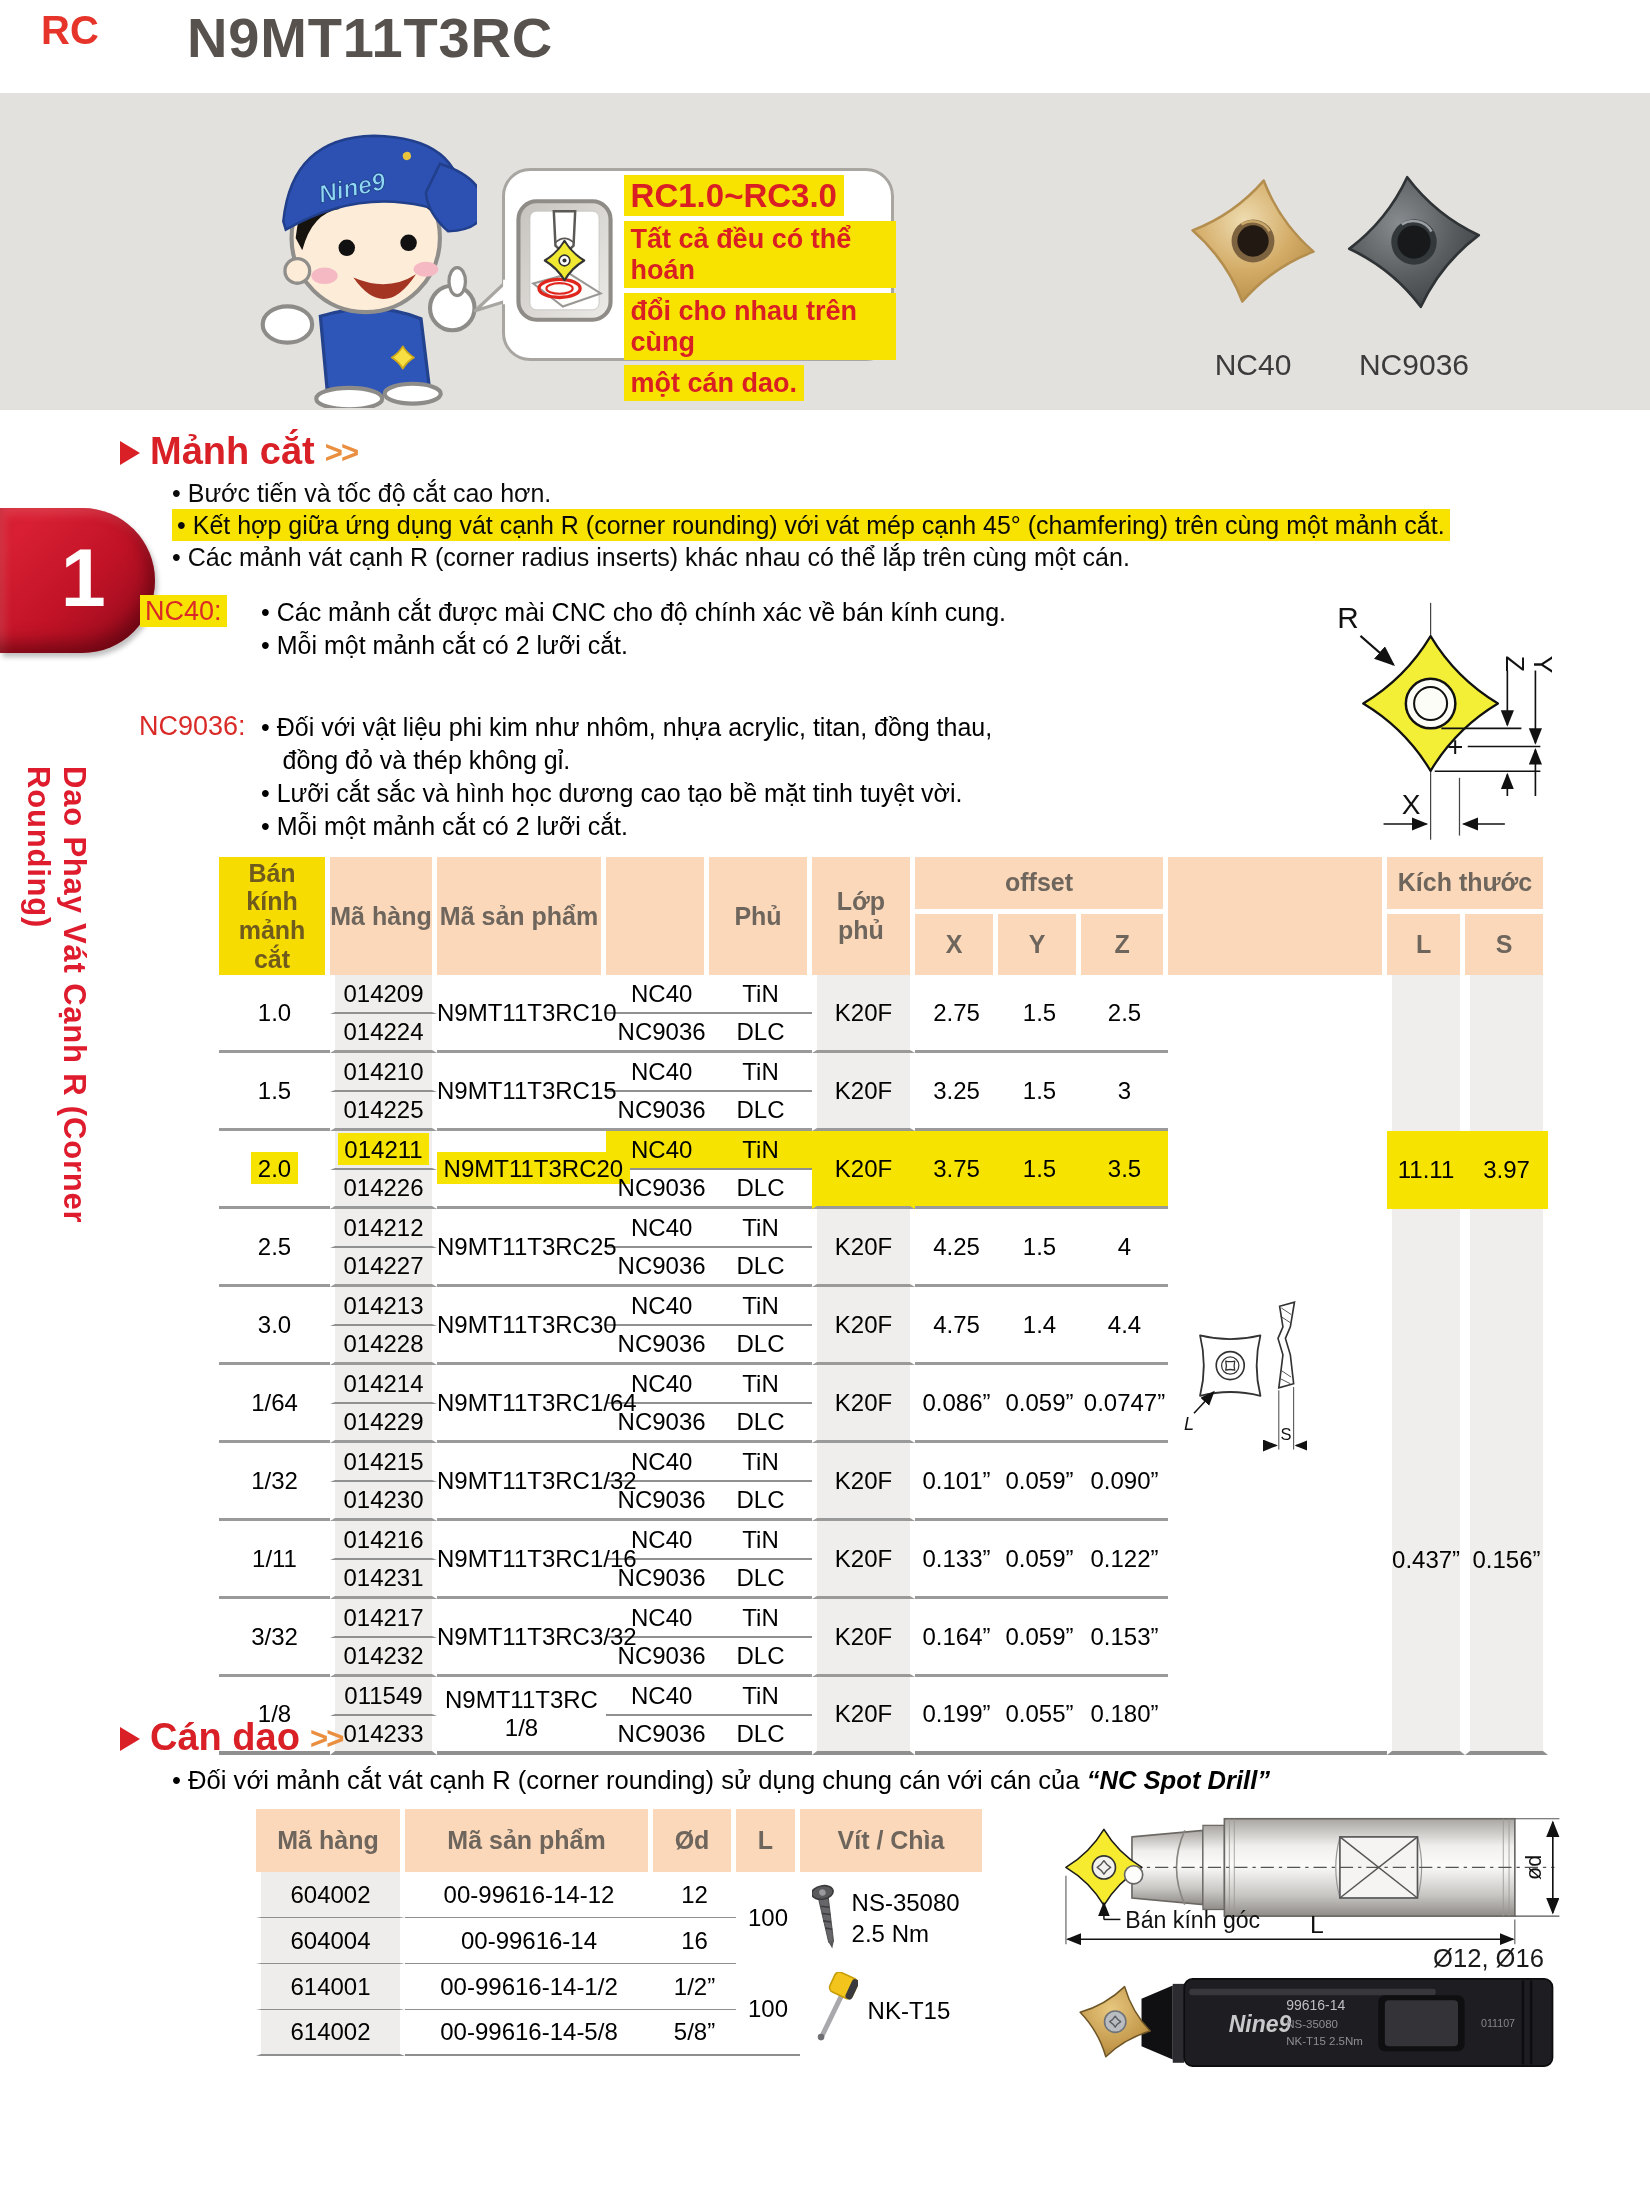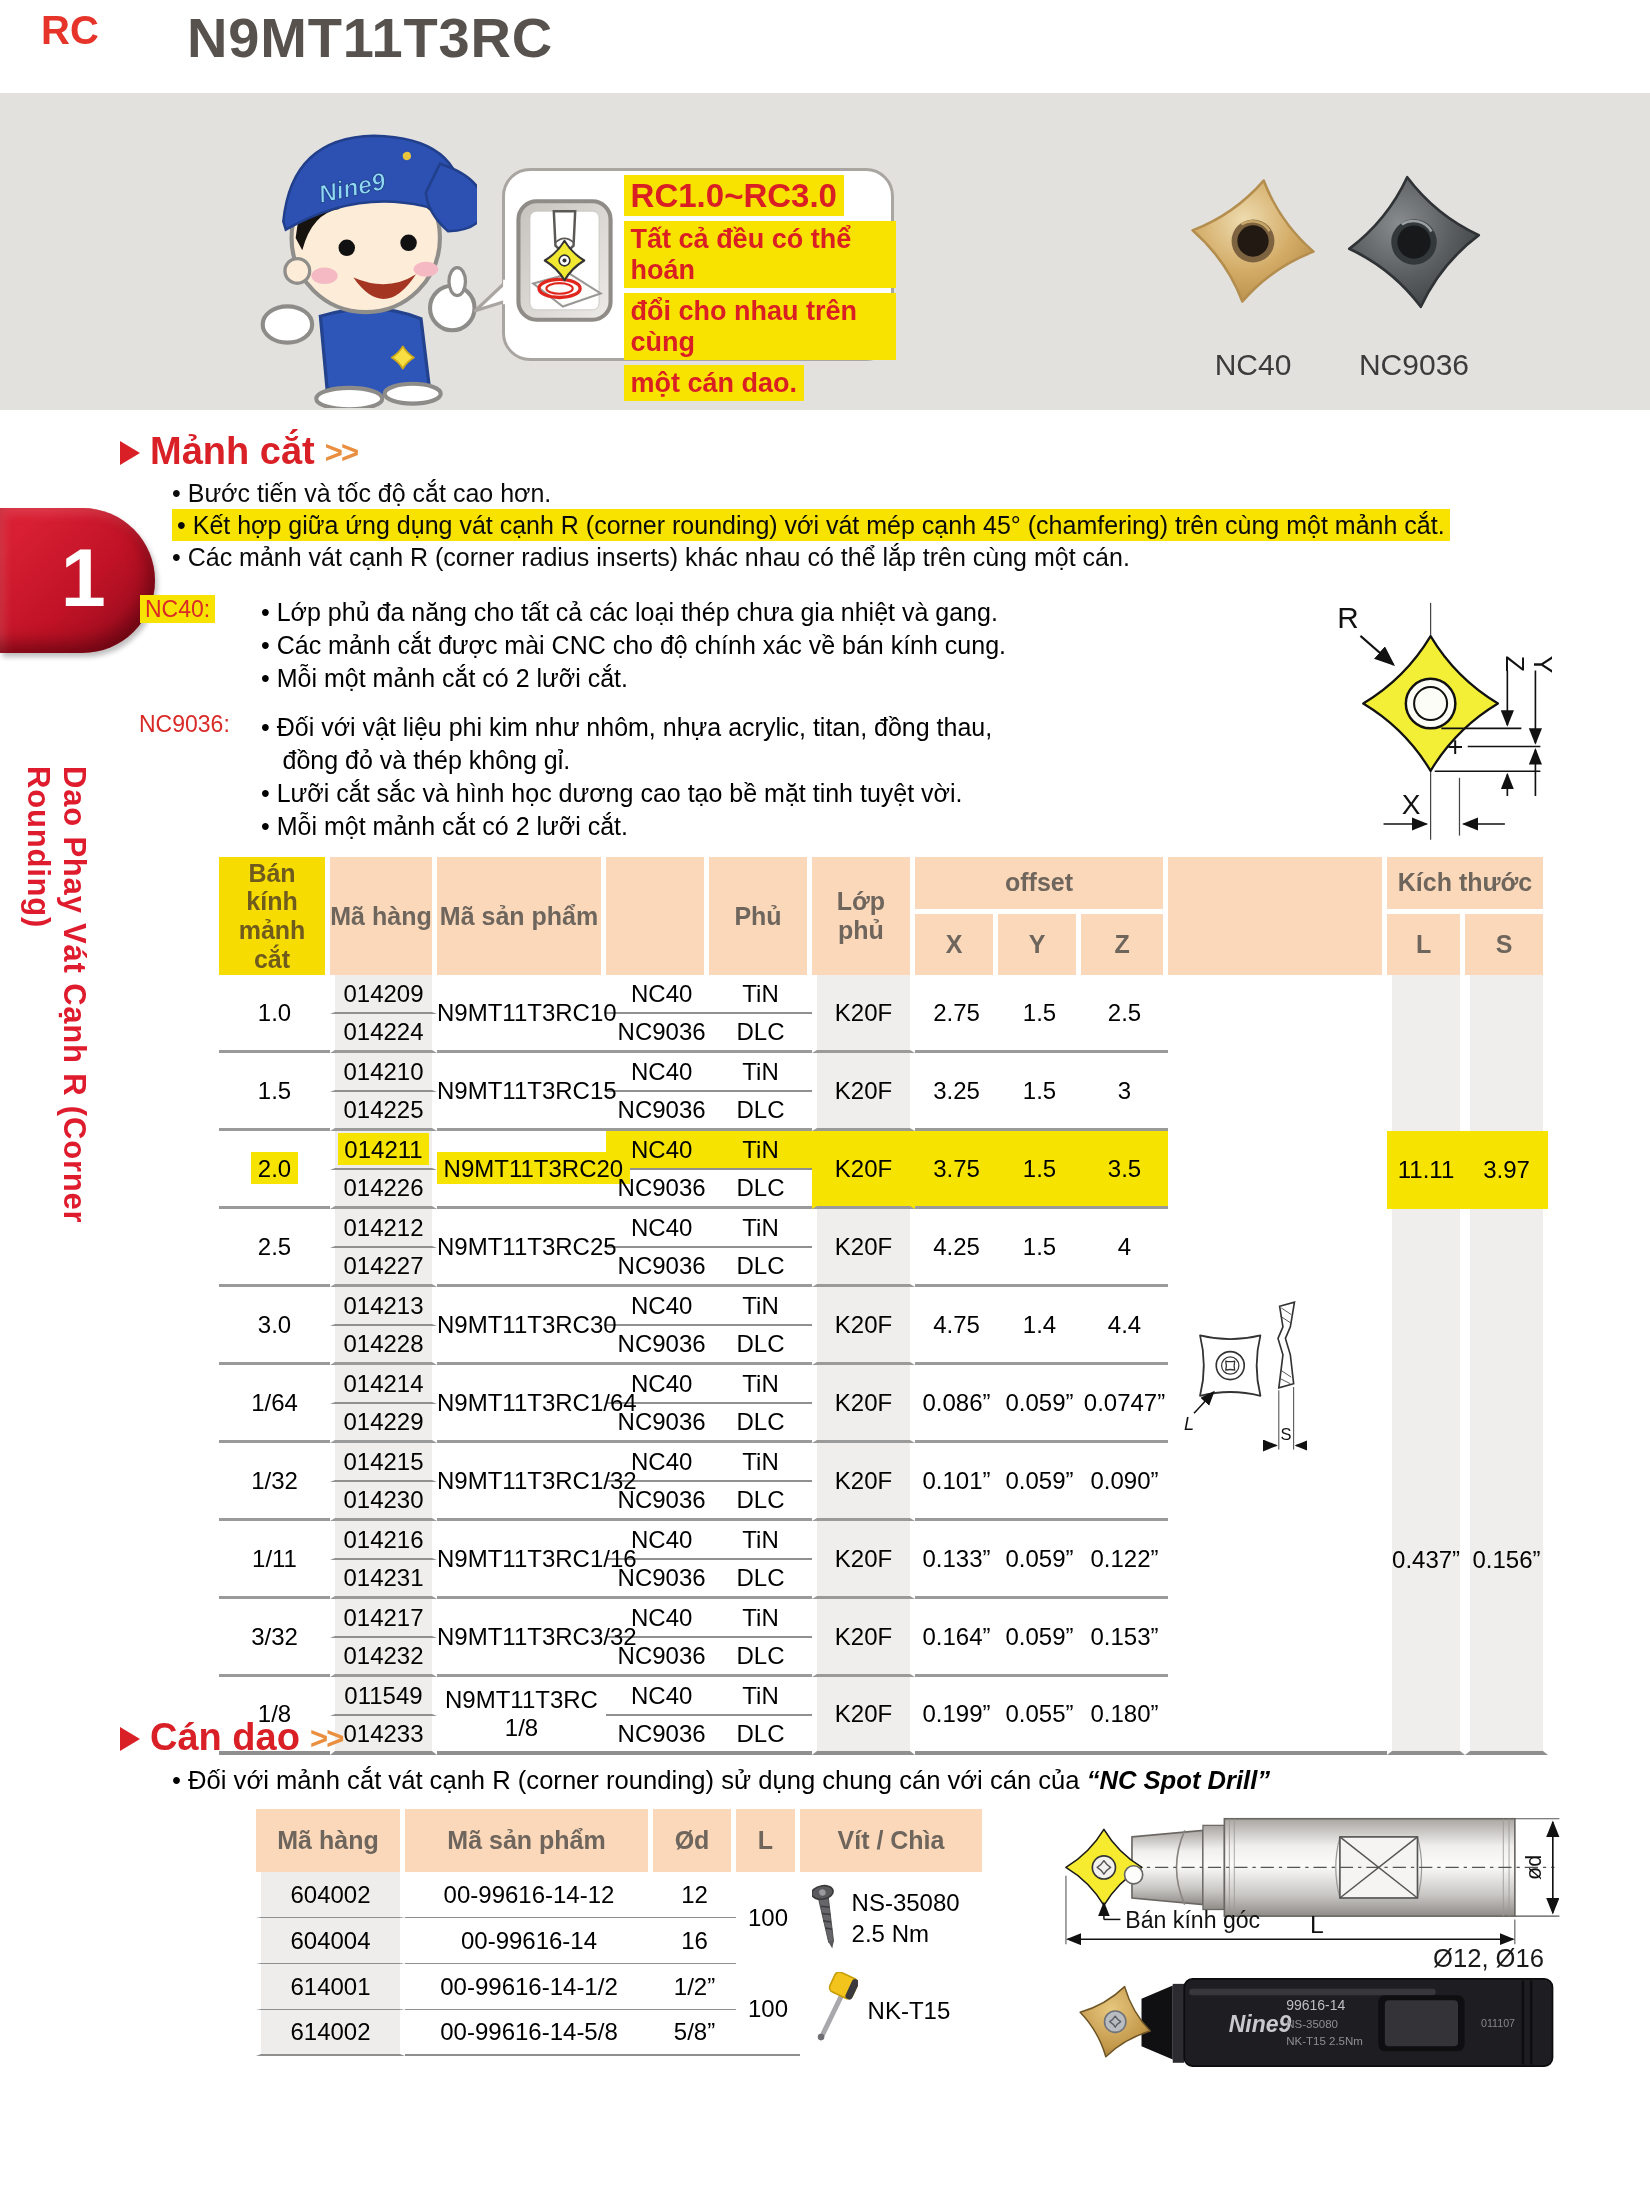--- a/index.html
+++ b/index.html
@@ -37,21 +37,21 @@
 
   
   .blist{width:1420px;}
   .bl{font-size:25px;line-height:32px;color:#0a0a0a;white-space:nowrap;}
   .bl:before{content:"• ";}
   .bl.hl{display:inline-block;background:#f8e300;padding:0 5px;}
   .bl40{font-size:25px;line-height:33px;white-space:nowrap;}
   .bl40:before{content:"• ";}
   .bl40.nb{padding-left:21.5px;}
   .bl40.nb:before{content:"";}
-  .glabel{font-size:23px;color:#d92a28;}
+  .glabel{font-size:27px;color:#d92a28;}
   .glabel.ybg{background:#f8e300;padding:0.8px 5px;}
 
   
   table{border-collapse:separate;border-spacing:0;table-layout:fixed;}
   td,th{box-sizing:border-box;padding:0;}
   .itbl{width:1329px;}
   .itbl th{background:#fbd8ba;color:#6e655c;font-size:25px;font-weight:bold;
            text-align:center;vertical-align:middle;border-right:5.8px solid #fff;}
   .itbl tr.h1 th[rowspan]{height:75px;}
   .itbl th.offset,.itbl th.size{height:36px;border-bottom:5.8px solid #fff;}
@@ -211,21 +211,20 @@
   <div class="abs blist" style="left:172px;top:477px">
     <div class="bl">Bước tiến và tốc độ cắt cao hơn.</div>
     <div><span class="bl hl">Kết hợp giữa ứng dụng vát cạnh R (corner rounding) với vát mép cạnh 45° (chamfering) trên cùng một mảnh cắt.</span></div>
     <div class="bl">Các mảnh vát cạnh R (corner radius inserts) khác nhau có thể lắp trên cùng một cán.</div>
   </div>
 
   <div class="abs" style="left:140px;top:596px">
     <span class="glabel ybg">NC40:</span>
   </div>
   <div class="abs" style="left:261px;top:596px">
-    <div class="bl40">Lớp phủ đa năng cho tất cả các loại thép chưa gia nhiệt và gang.</div>
     <div class="bl40">Các mảnh cắt được mài CNC cho độ chính xác về bán kính cung.</div>
     <div class="bl40">Mỗi một mảnh cắt có 2 lưỡi cắt.</div>
   </div>
 
   <div class="abs" style="left:139px;top:711px">
     <span class="glabel">NC9036:</span>
   </div>
   <div class="abs" style="left:261px;top:711px">
     <div class="bl40">Đối với vật liệu phi kim như nhôm, nhựa acrylic, titan, đồng thau,</div>
     <div class="bl40 nb">đồng đỏ và thép không gỉ.</div>

